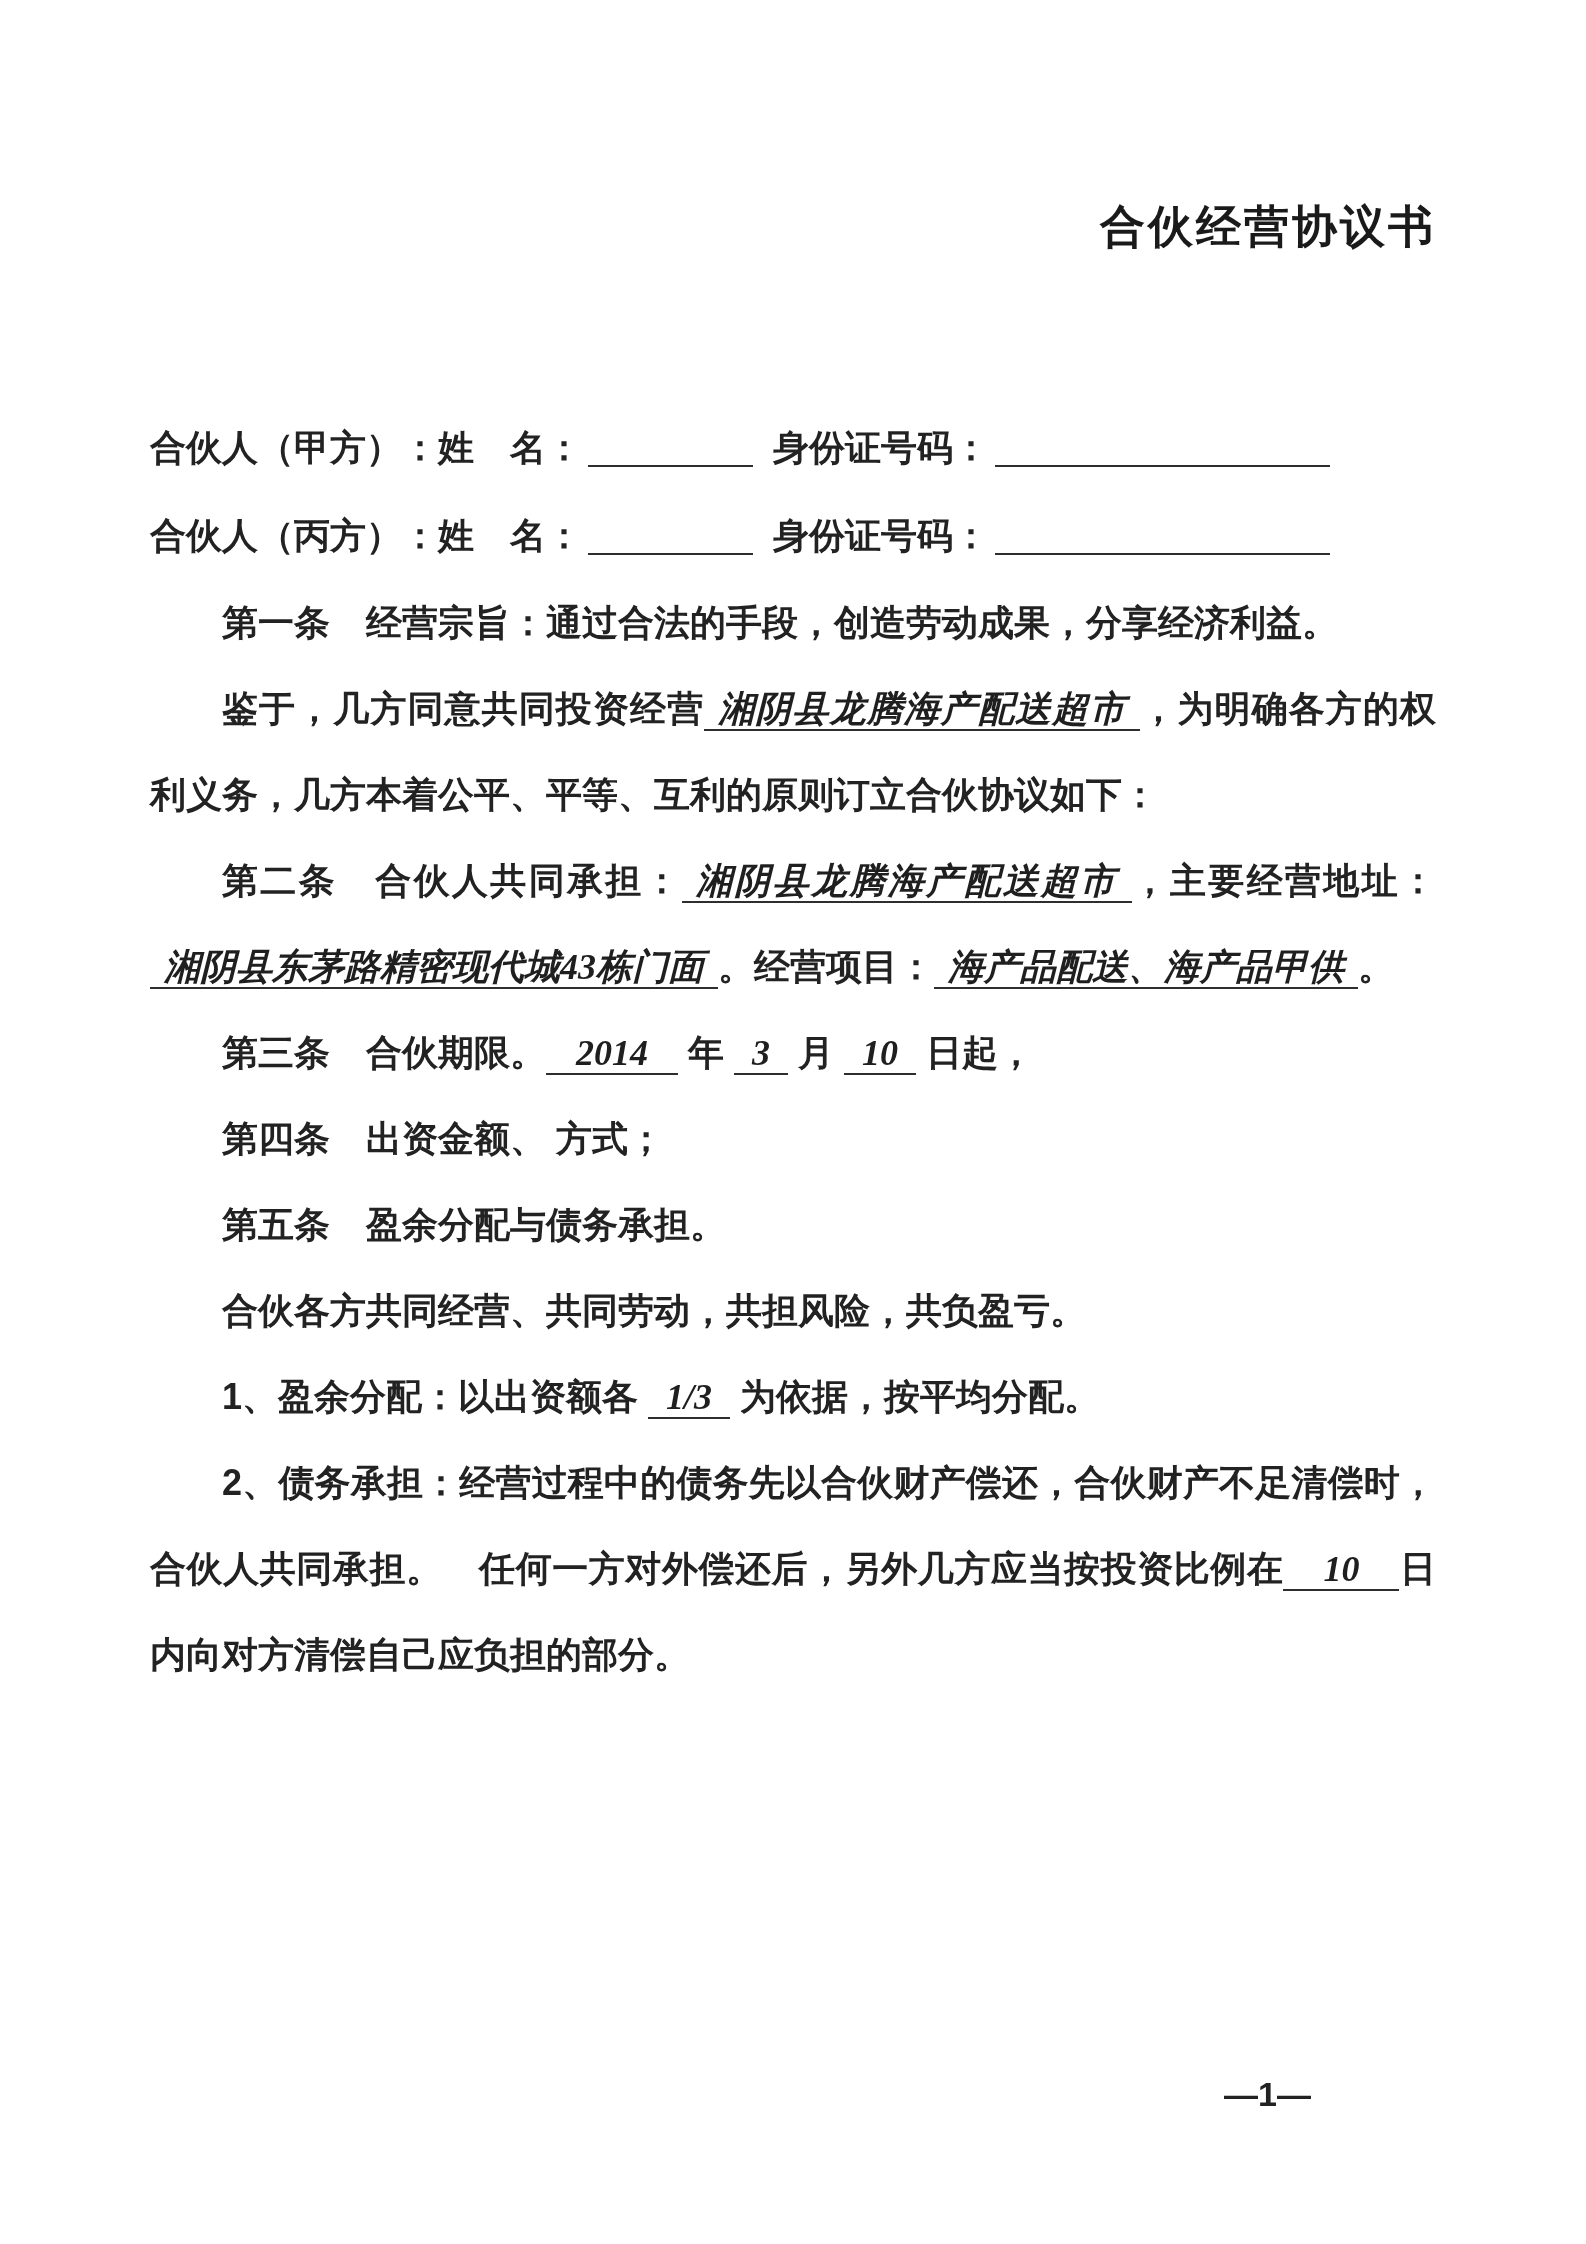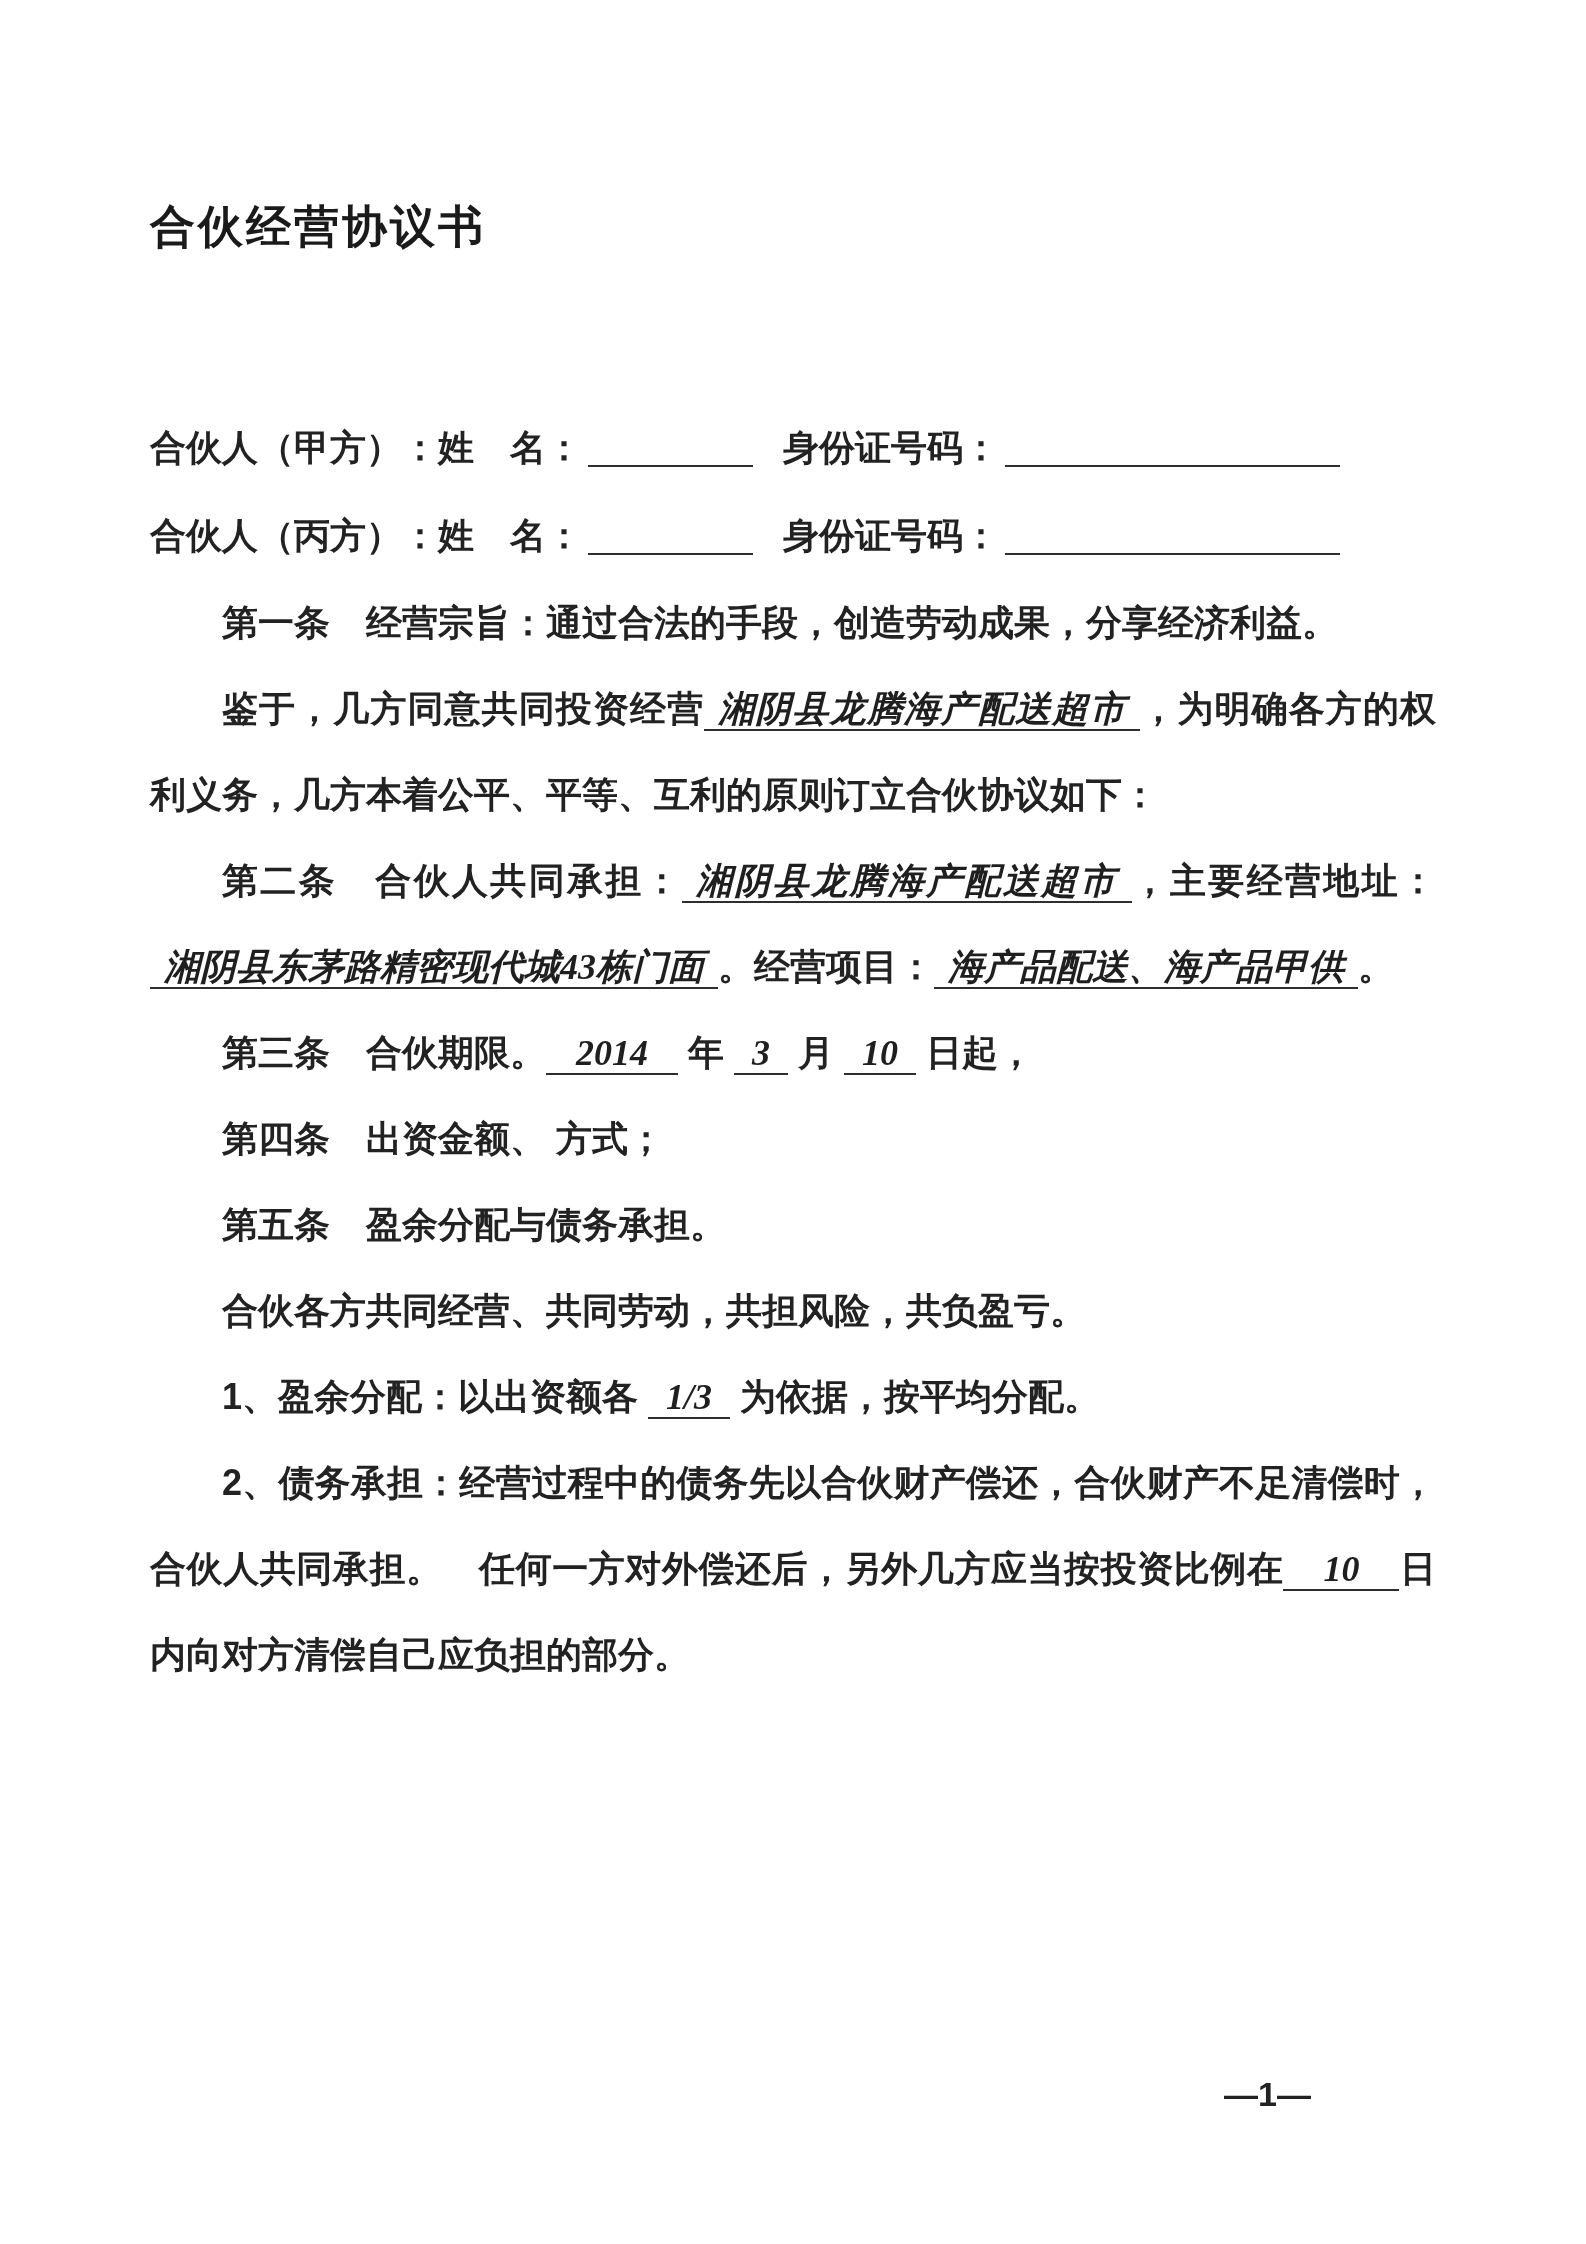--- a/index.html
+++ b/index.html
@@ -11,21 +11,21 @@
     margin: 0 auto;
     padding: 200px 150px 0 150px;
     background: #ffffff;
     font-family: "Liberation Sans", sans-serif;
     font-size: 36px;
     font-weight: 600;
     color: #222222;
     overflow: hidden;
   }
   .doc-title {
-    text-align: left;
+    text-align: right;
     font-size: 45px;
     font-weight: 700;
     letter-spacing: 3px;
     color: #1a1a1a;
     margin: 0 0 150px 0;
     line-height: 1.2;
   }
   .party-row {
     line-height: 88px;
     white-space: nowrap;
@@ -37,21 +37,21 @@
   }
   .indent { text-indent: 72px; }
   .blank-line {
     display: inline-block;
     border-bottom: 2px solid #2e2e2e;
     height: 36px;
     vertical-align: -7px;
   }
   .w-name { width: 165px; margin-left: 6px; }
   .w-id   { width: 335px; margin-left: 6px; }
-  .id-label { margin-left: 30px; }
+  .id-label { margin-left: 20px; }
   .filled {
     font-family: "Liberation Serif", serif;
     font-style: italic;
     font-weight: 700;
     color: #1f1f1f;
     border-bottom: 2px solid #2e2e2e;
     padding: 0 14px;
     white-space: nowrap;
   }
   .pad-num   { padding: 0 30px; }

